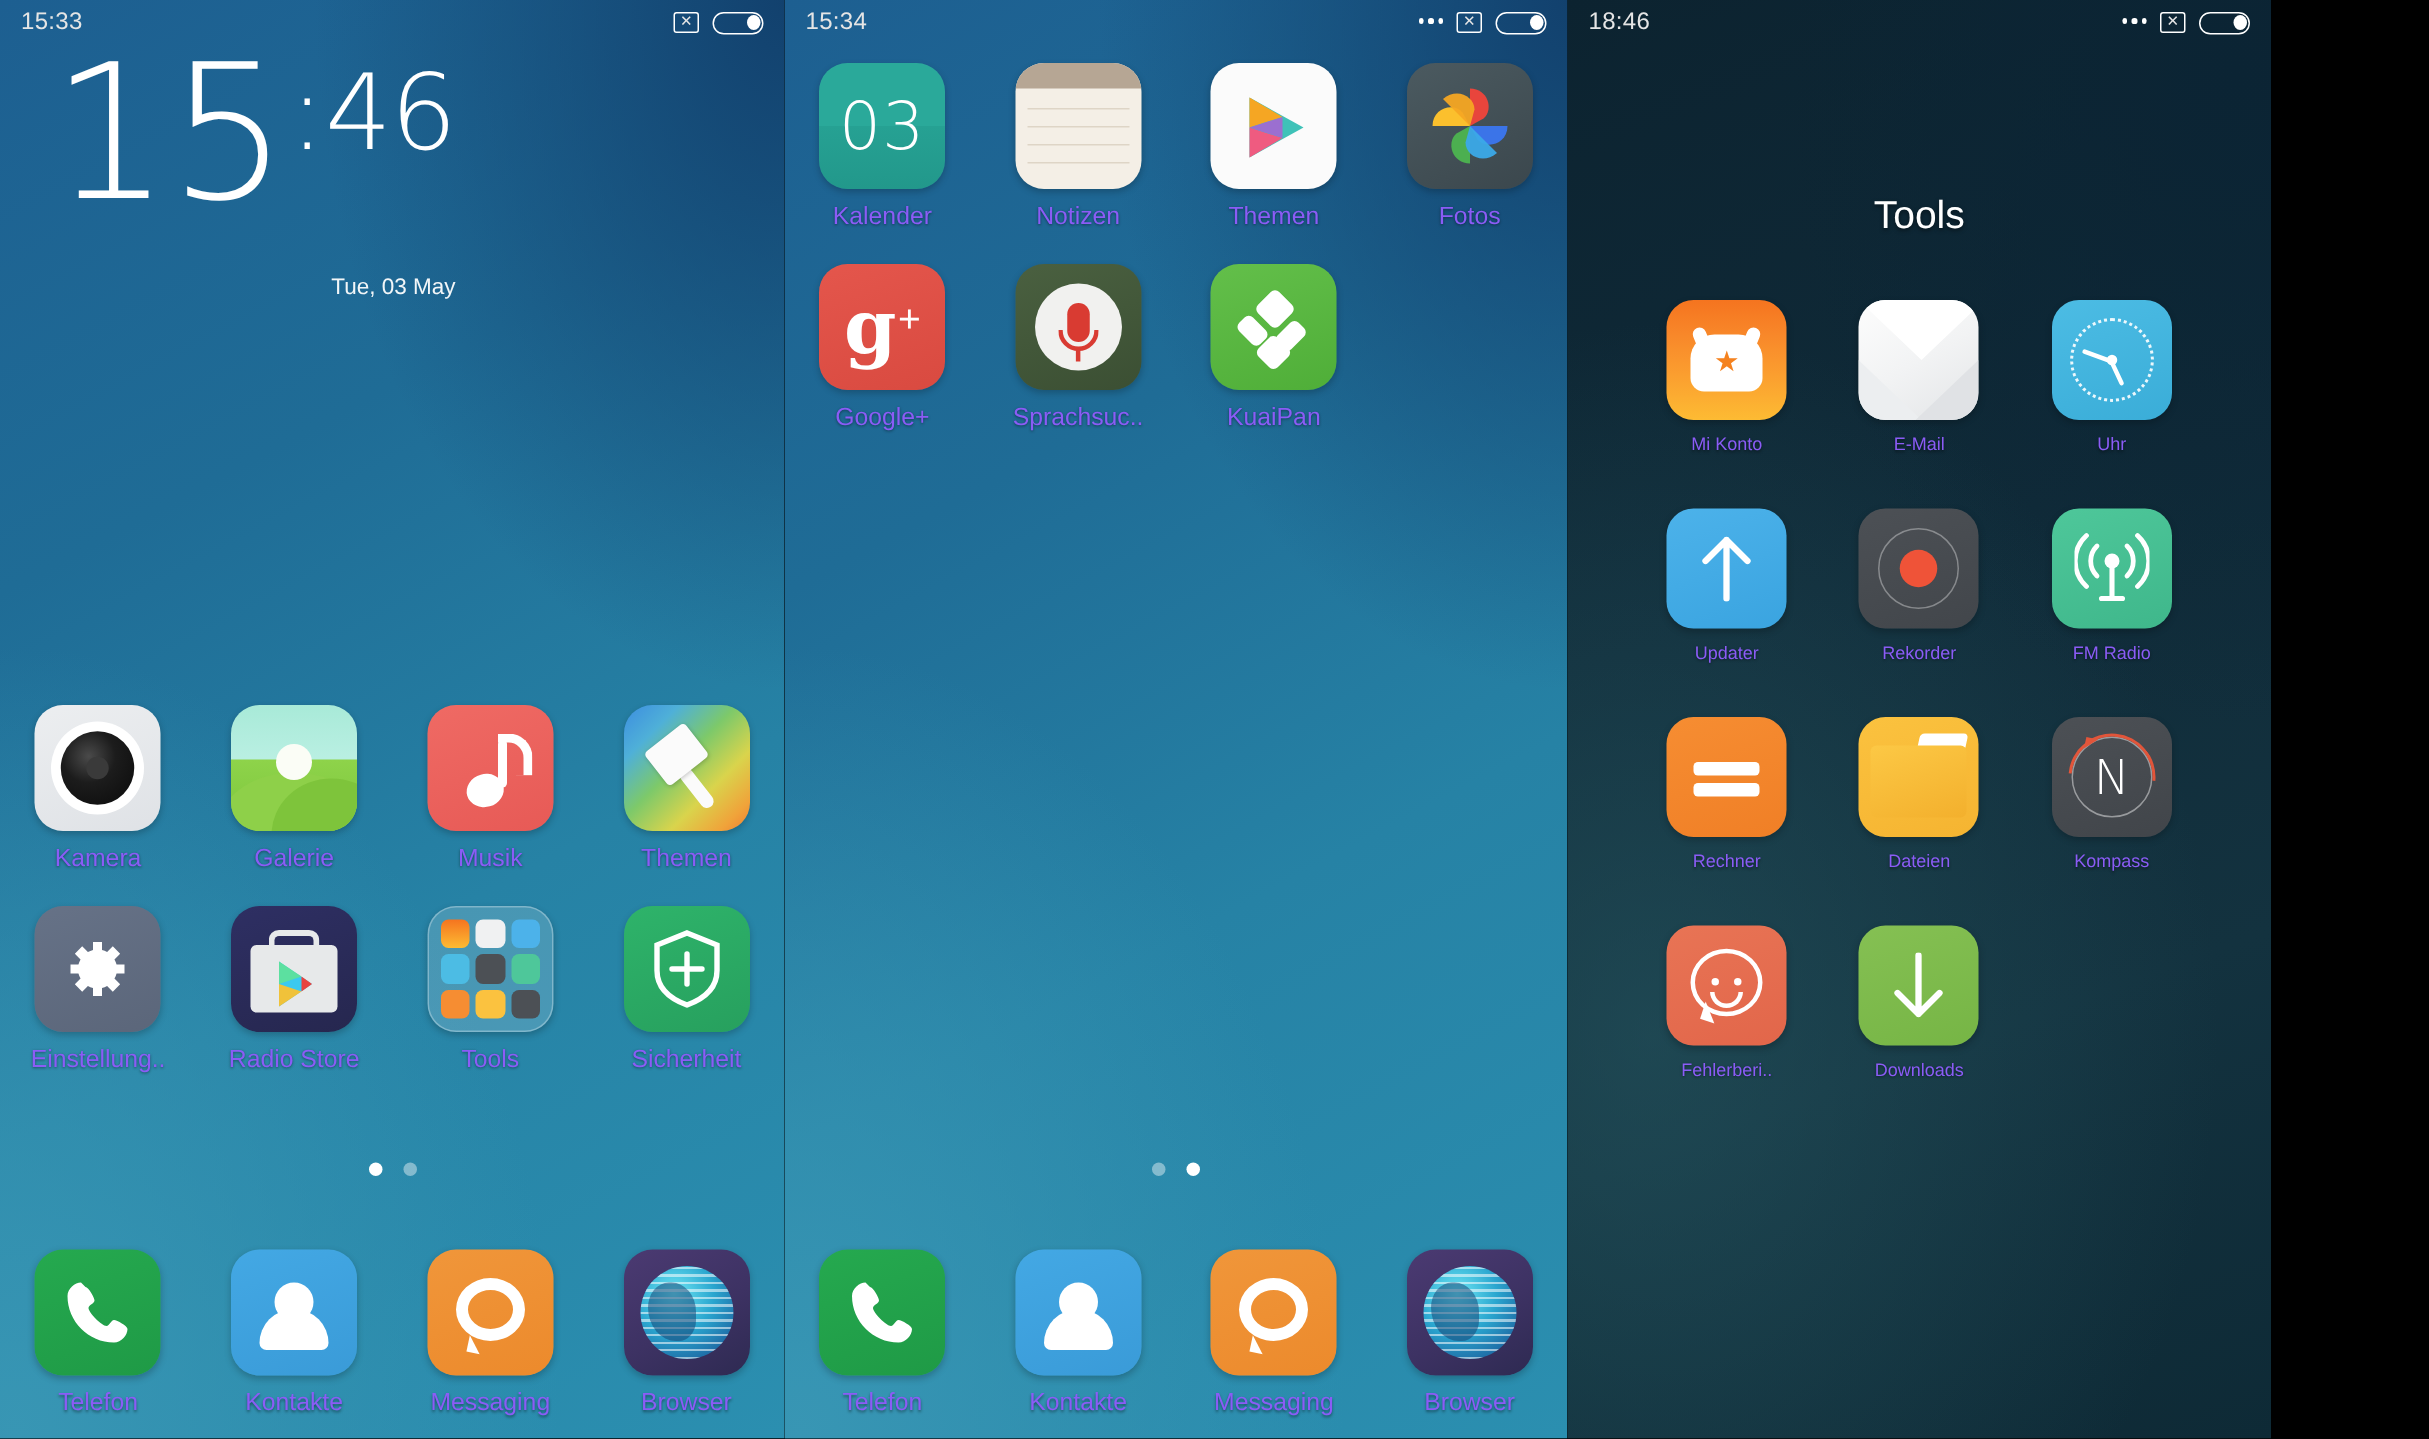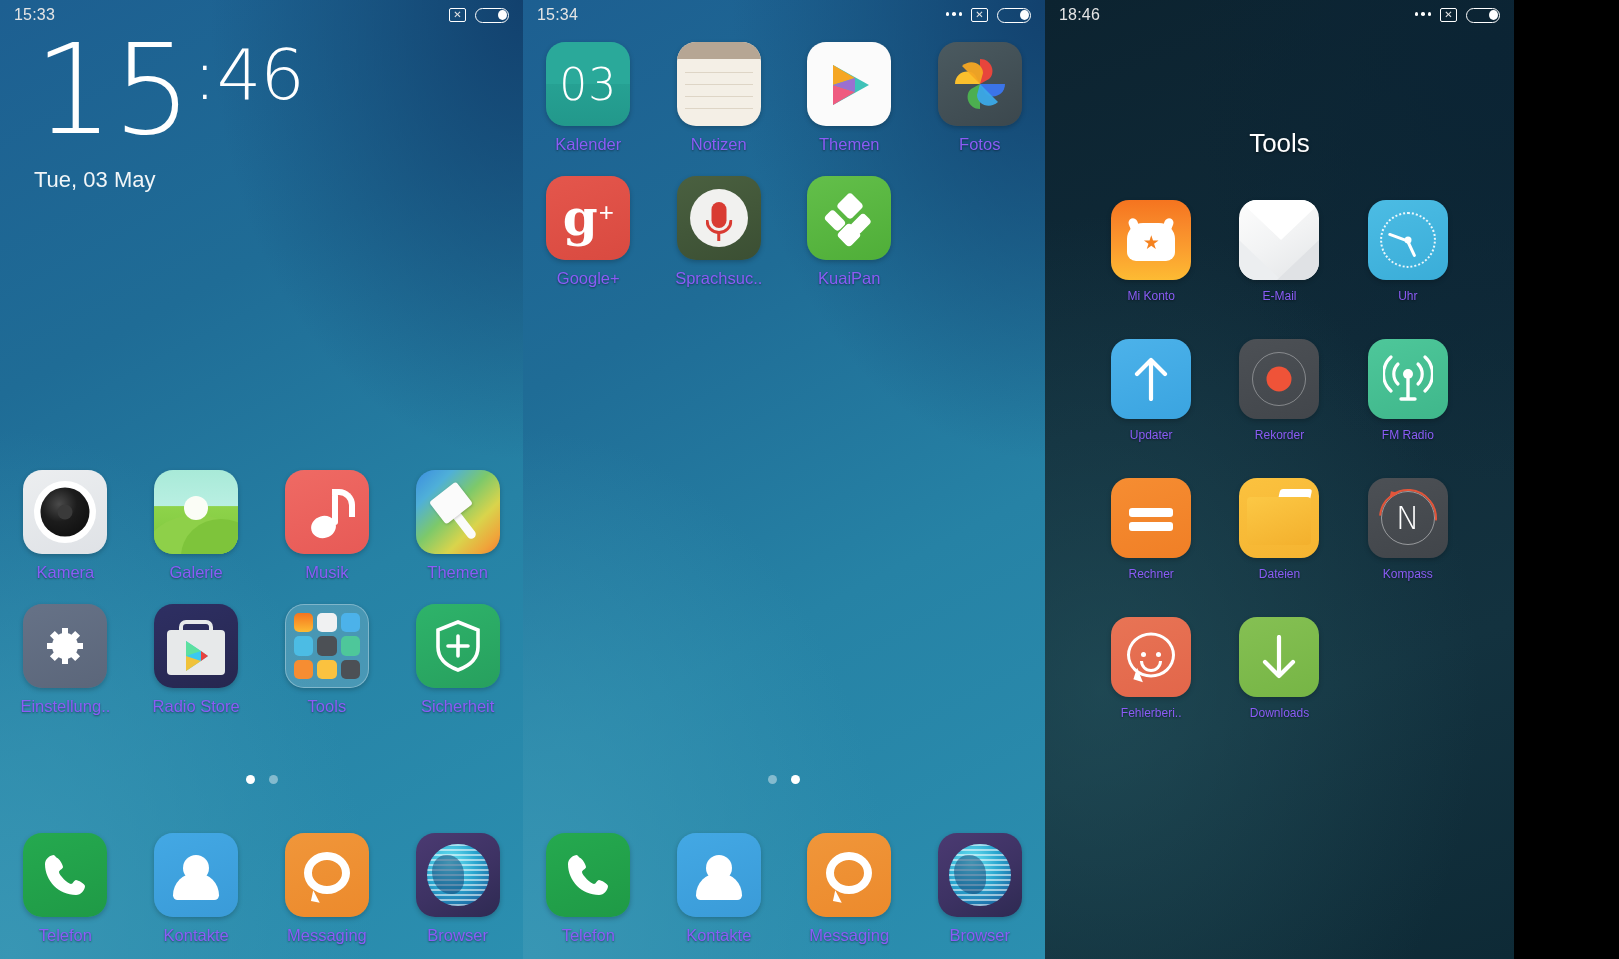--- a/index.html
+++ b/index.html
@@ -39,21 +39,21 @@
   .sb-batt::after{content:"";position:absolute;right:1.5px;top:1.5px;bottom:1.5px;width:9px;
     background:#fff;border-radius:50%;}
 
   
   .clockwrap{position:absolute;left:34px;top:34px;color:#fff;z-index:10;}
   .clock-time{font-size:116px;line-height:.96;font-weight:200;letter-spacing:-1px;
     display:flex;align-items:flex-start;font-family:"DejaVu Sans","Liberation Sans",sans-serif;}
   .clock-h{font-size:125px;line-height:.9;}
   .clock-sep{font-size:70px;line-height:1;margin:6px 1px 0 2px;}
   .clock-m{font-size:70px;line-height:1;margin-top:6px;}
-  .clock-date{font-size:22px;margin-top:20px;font-weight:400;color:#f2f6f8;}
+  .clock-date{font-size:15px;margin-top:36px;font-weight:400;color:#f2f6f8;text-align:right;}
 
   
   .grid{position:absolute;left:0;right:0;display:flex;flex-wrap:wrap;z-index:10;}
   #grid-1{top:470px;}
   #grid-2{top:42px;}
   .cell{width:25%;display:flex;flex-direction:column;align-items:center;margin-bottom:22px;}
   .cell.empty{visibility:hidden;}
   .label{margin-top:9px;font-size:16.5px;color:#8b5cf6;text-shadow:0 1px 2px rgba(0,0,0,.45);
     white-space:nowrap;}
 

